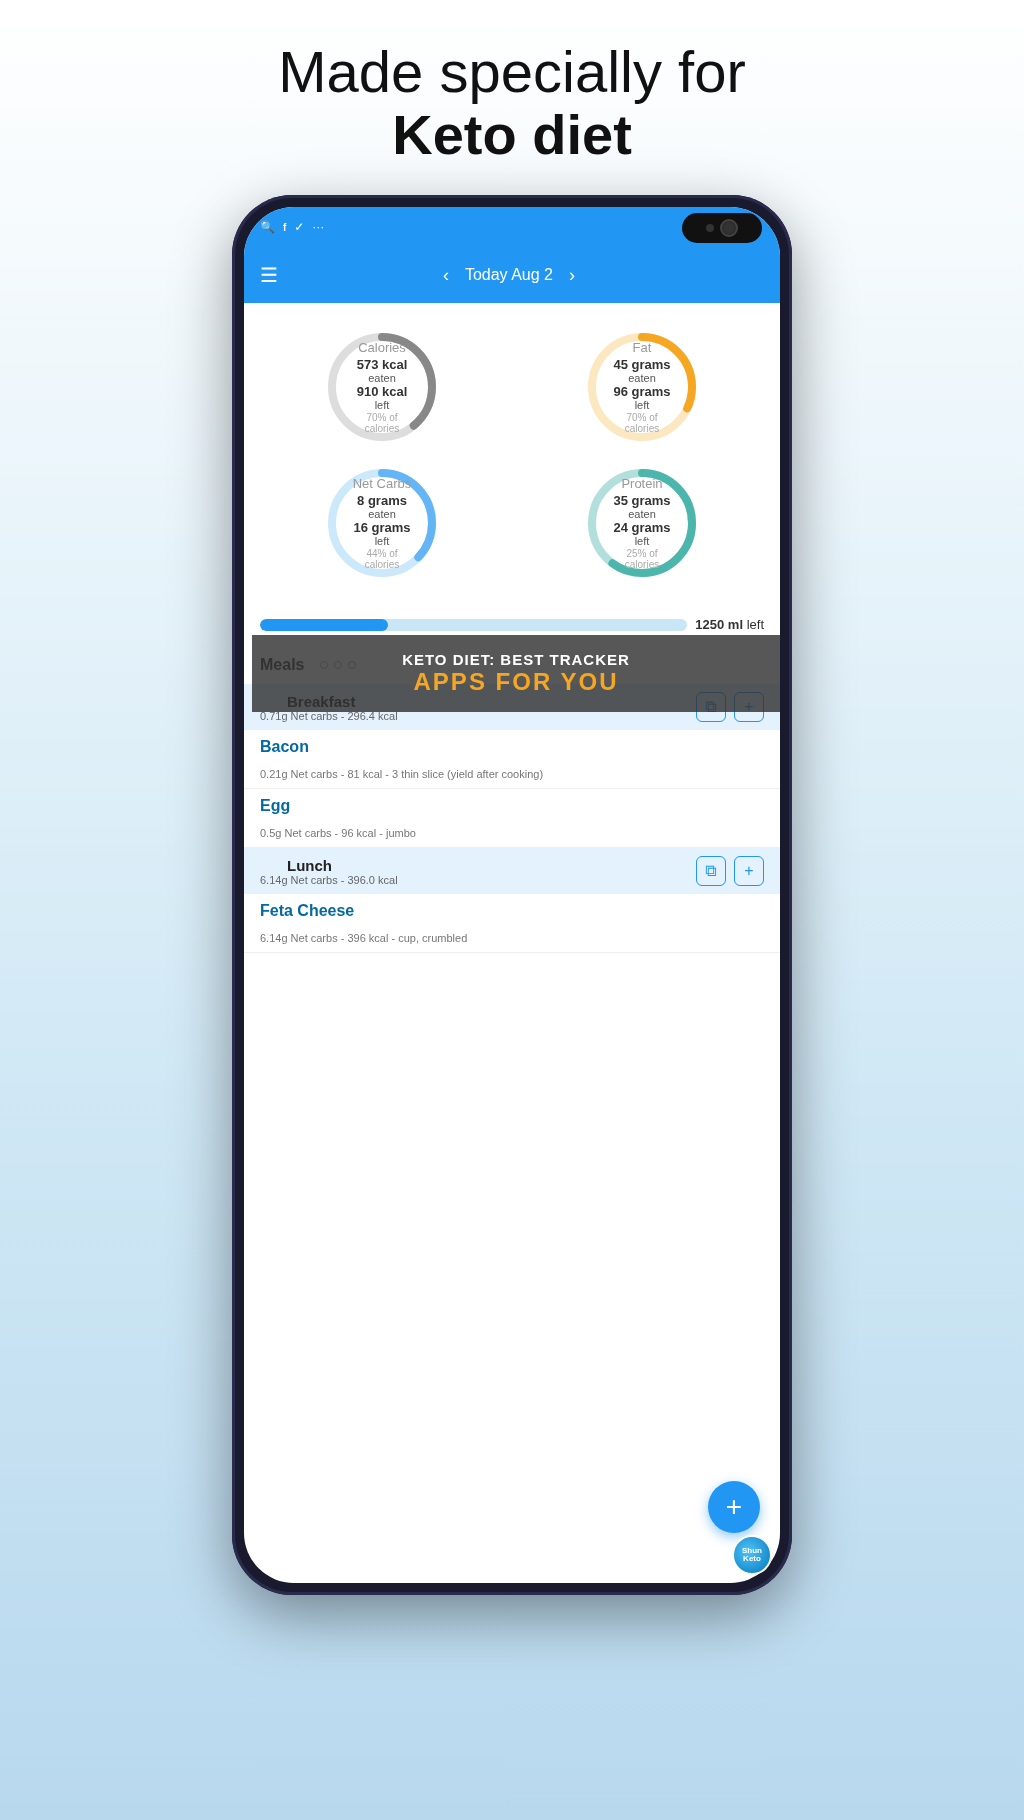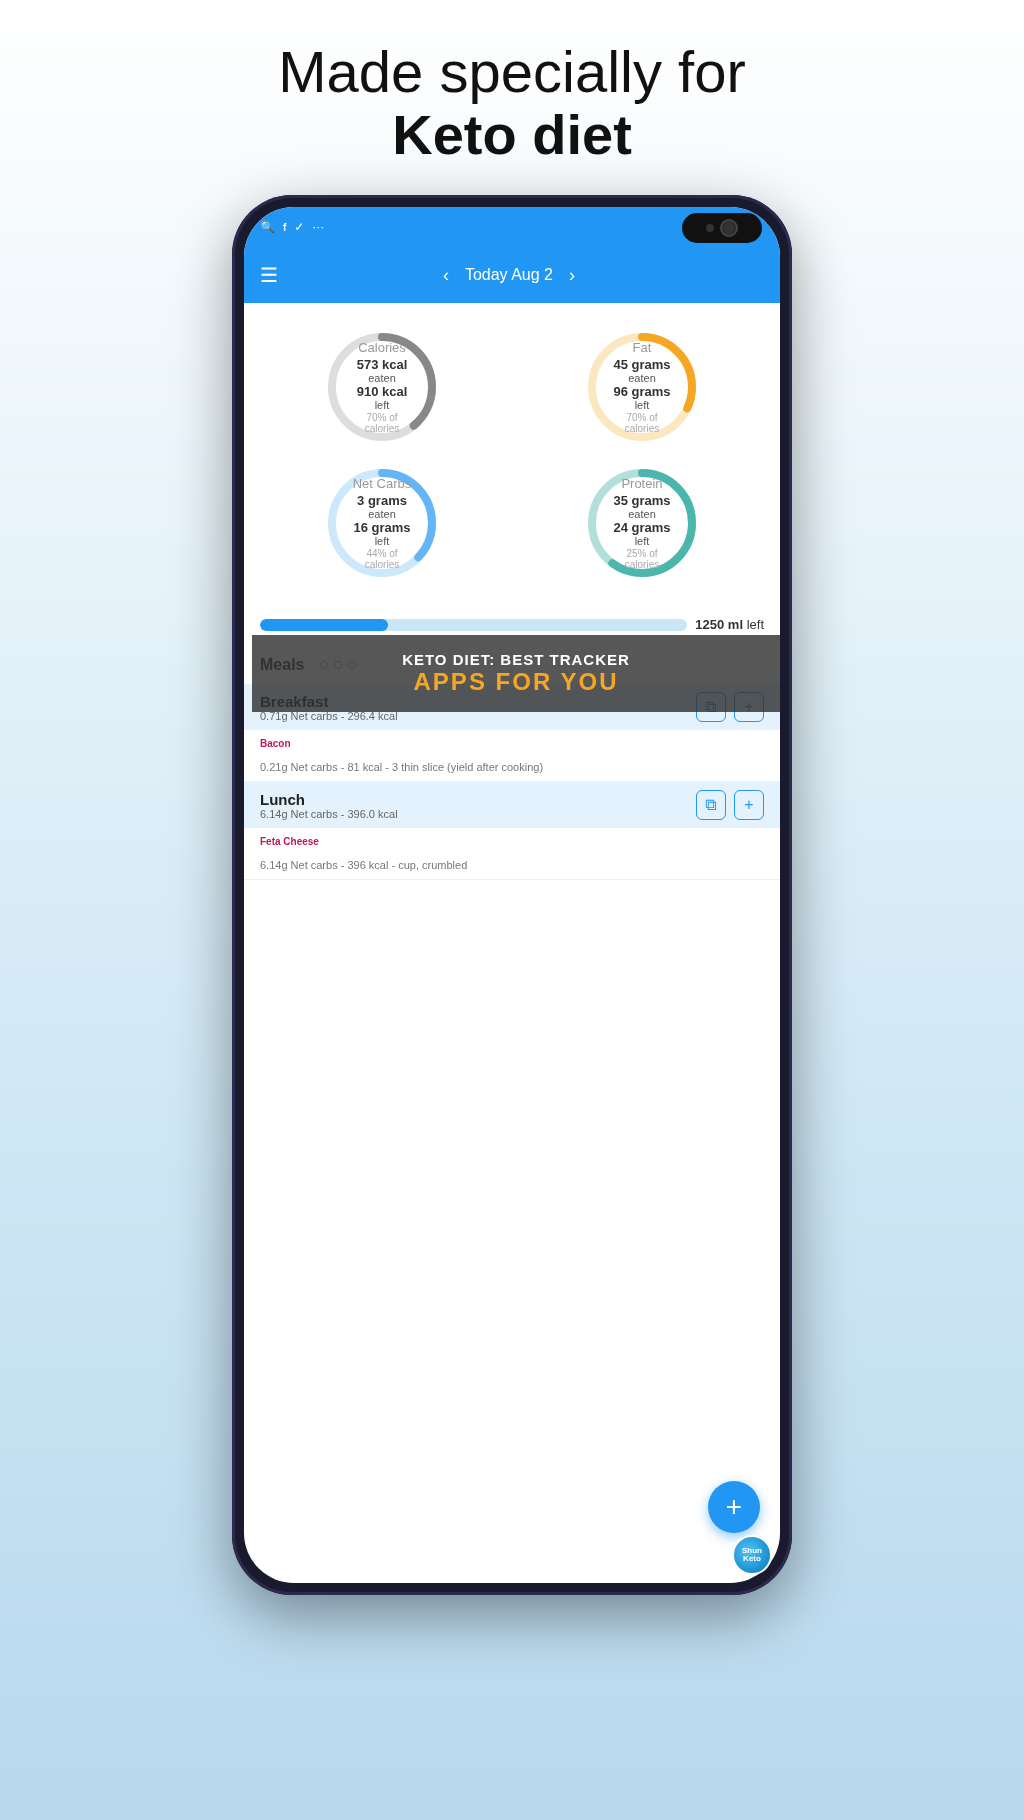--- a/index.html
+++ b/index.html
@@ -251,20 +251,21 @@
       background: #e3f2fd;
       padding: 8px 16px;
       display: flex;
       align-items: center;
       justify-content: space-between;
     }
     .meal-group-name {
       font-size: 15px;
       font-weight: 700;
       color: #222;
+      margin-left: 27px;
     }
     .meal-group-info {
       font-size: 11px;
       color: #666;
     }
     .meal-group-actions {
       display: flex;
       gap: 8px;
       align-items: center;
     }
@@ -276,23 +277,23 @@
       color: #2196f3;
       font-size: 16px;
       cursor: pointer;
     }
 
     .food-item {
       padding: 8px 16px;
       border-bottom: 1px solid #f0f0f0;
     }
     .food-name {
-      font-size: 10px;
+      font-size: 16px;
       font-weight: 600;
-      color: #be185d;
+      color: #0369a1;
     }
     .food-details {
       font-size: 11px;
       color: #777;
       margin-top: 12px;
     }
 
     
     .fab {
       position: absolute;
@@ -407,21 +408,21 @@
     </div>
           <div class="circle-item">
       <div class="circle-container">
         <svg width="120" height="120" class="circle-svg" viewBox="0 0 120 120">
           <circle class="circle-track" cx="60" cy="60" r="50" stroke="#cce8fb"></circle>
           <circle class="circle-progress" cx="60" cy="60" r="50" stroke="#64b5f6" stroke-dasharray="116.23892818282235 197.92033717615698" stroke-dashoffset="0"></circle>
         </svg>
         <div class="circle-label">
           <div class="circle-name">Net Carbs</div>
           <div class="circle-eaten">
-            <span class="bold">3 grams</span> eaten
+            <span class="bold">8 grams</span> eaten
           </div>
           <div class="circle-left">
             <span class="bold">16 grams</span> left
           </div>
           <div class="circle-pct">44% of calories</div>
         </div>
       </div>
     </div>
           <div class="circle-item">
       <div class="circle-container">
@@ -471,20 +472,24 @@
           <div class="meal-group-actions">
             <div class="meal-action-btn">⧉</div>
             <div class="meal-action-btn">+</div>
           </div>
         </div>
 
         <div class="food-item">
           <div class="food-name">Bacon</div>
           <div class="food-details">0.21g Net carbs - 81 kcal - 3 thin slice (yield after cooking)</div>
         </div>
+        <div class="food-item">
+          <div class="food-name">Egg</div>
+          <div class="food-details">0.5g Net carbs - 96 kcal - jumbo</div>
+        </div>
 
         <div class="meal-group-header">
           <div>
             <div class="meal-group-name">Lunch</div>
             <div class="meal-group-info">6.14g Net carbs - 396.0 kcal</div>
           </div>
           <div class="meal-group-actions">
             <div class="meal-action-btn">⧉</div>
             <div class="meal-action-btn">+</div>
           </div>

